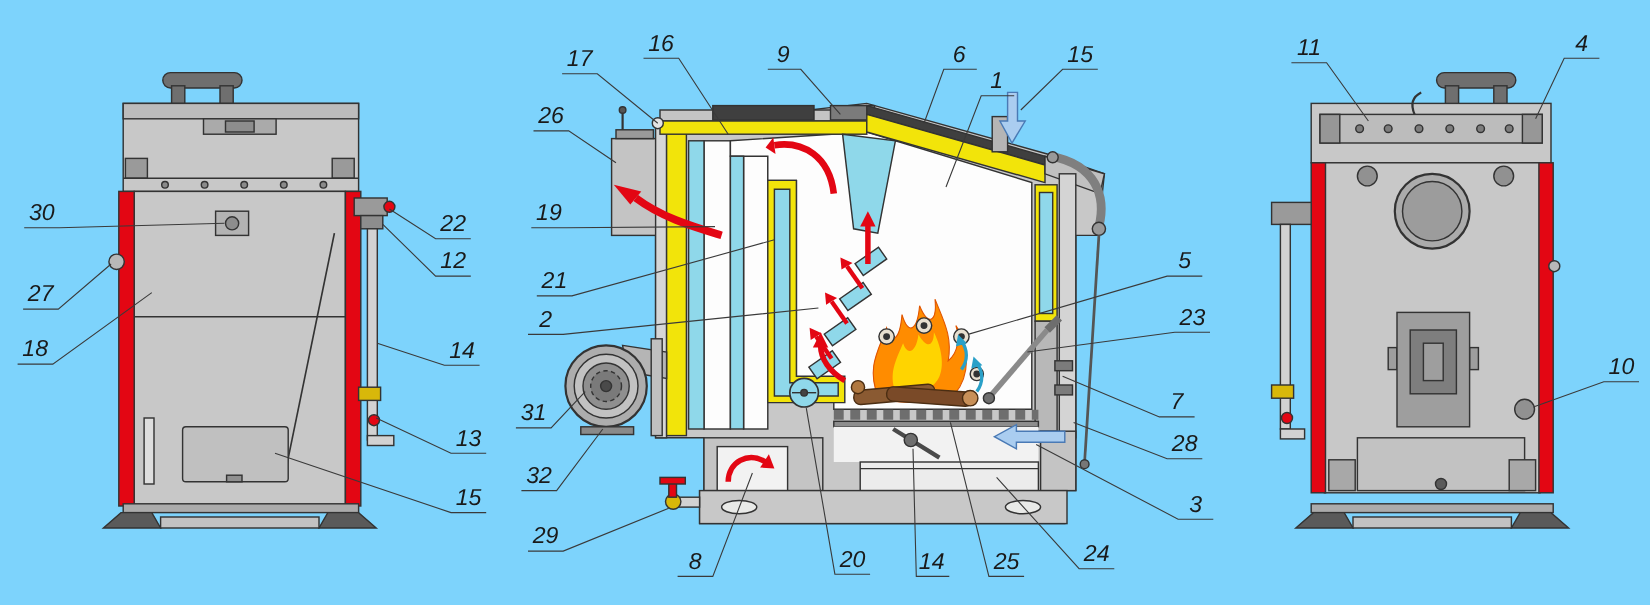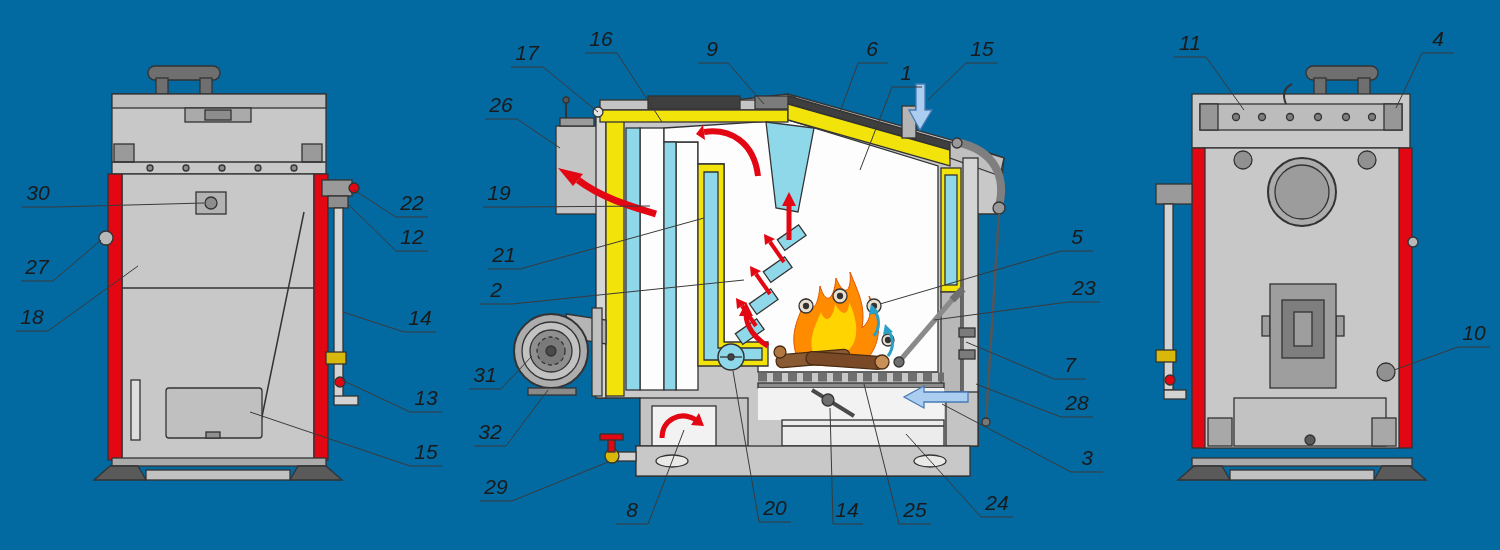--- a/index.html
+++ b/index.html
@@ -1,17 +1,17 @@
 <!DOCTYPE html>
 <html><head>
 <meta charset="utf-8">
 <style>
   html,body{margin:0;padding:0;}
   body{background:#e9eae8;font-family:"Liberation Sans",sans-serif;}
-  .canvas{position:relative;width:1500px;height:550px;background:#0369a1;overflow:hidden;}
+  .canvas{position:relative;width:1500px;height:550px;background:#7dd3fc;overflow:hidden;}
   svg{display:block;}
   svg text{font:italic 21px "Liberation Sans",sans-serif;fill:#1a1a1a;}
   .leader{fill:none;stroke:#3a3a3a;stroke-width:1;}
 </style>
 </head>
 <body>
 
 <div class="canvas">
 <svg width="1500" height="550" viewBox="0 0 1500 550">
 

